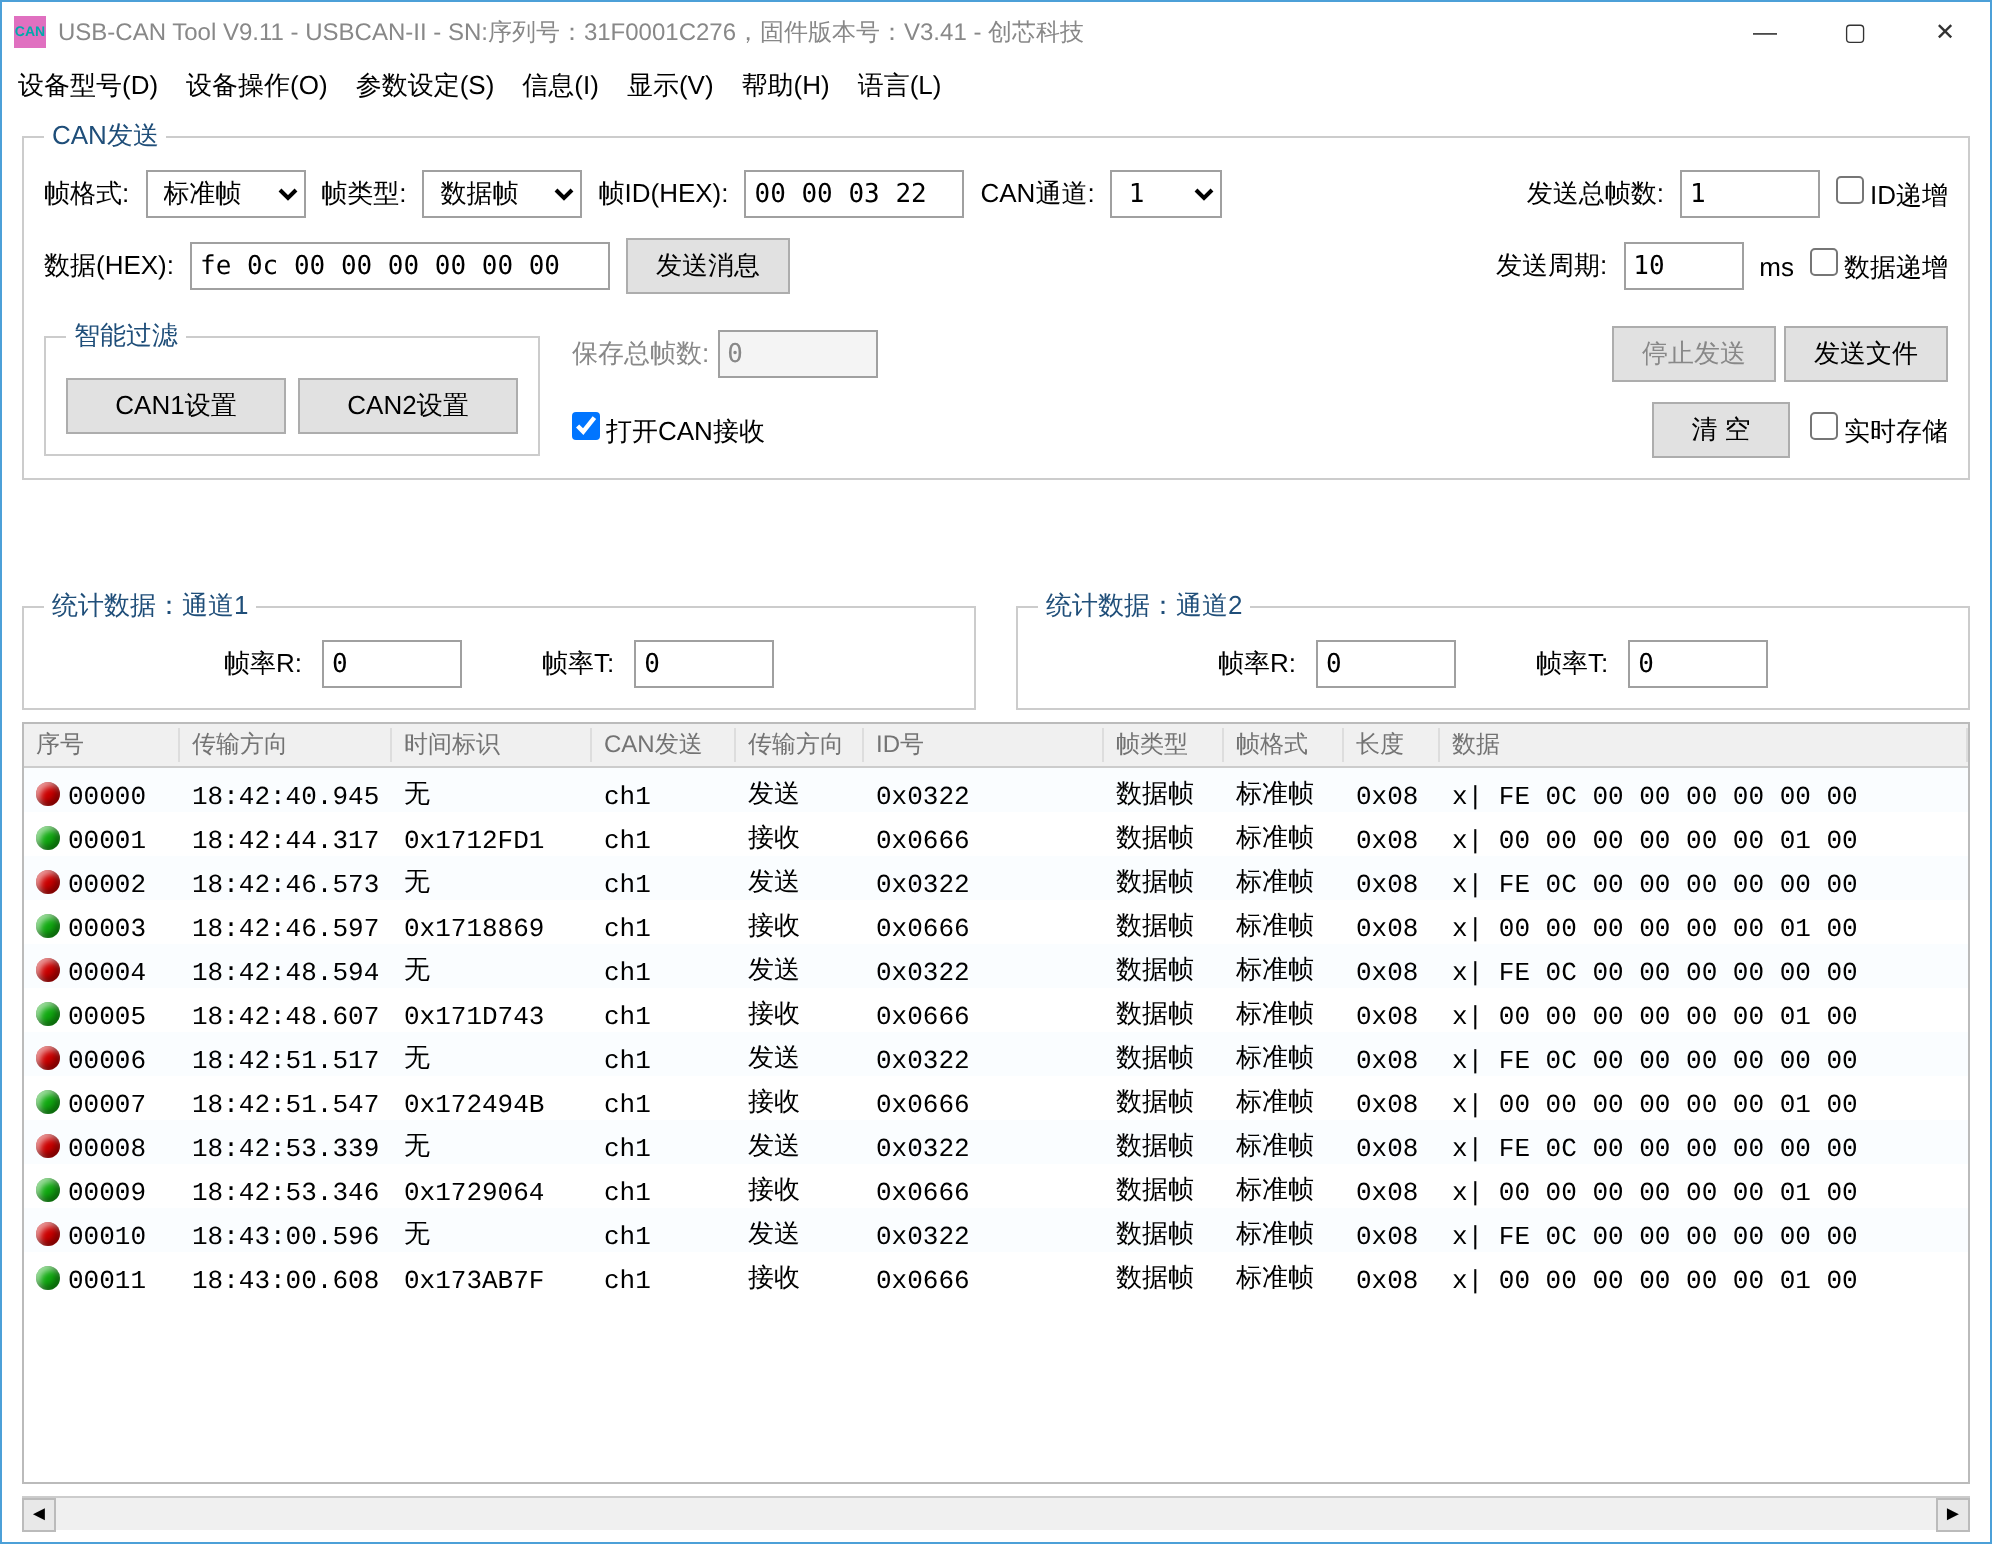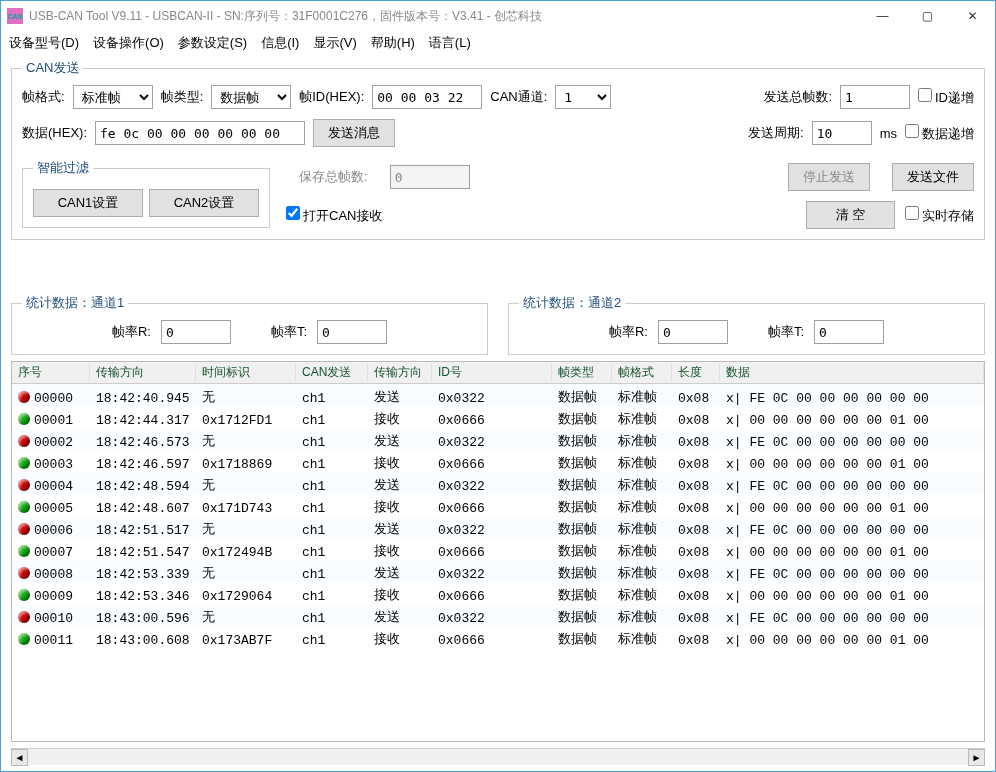--- a/index.html
+++ b/index.html
@@ -108,21 +108,21 @@
   .grid-header {
     display: flex;
     background: #f0f0f0;
     border-bottom: 1px solid #ccc;
     height: 22px;
     align-items: center;
   }
   .grid-header .cell {
     border-right: 1px solid #ddd;
     padding: 0 6px;
-    color:#14532d;
+    color:#737373;
     font-family: "Microsoft YaHei", sans-serif;
     font-size:12px;
     overflow:hidden;
     white-space:nowrap;
   }
   .grid-body { flex:1; overflow:auto; }
   .grid-row {
     display:flex;
     height: 22px;
     align-items:flex-end;
@@ -219,31 +219,31 @@
 
         <fieldset class="inner">
           <legend>智能过滤</legend>
           <div class="row" style="margin-top:6px;">
             <button class="btn" style="width:110px">CAN1设置</button>
             <button class="btn" style="width:110px">CAN2设置</button>
           </div>
         </fieldset>
 
         <div style="flex:1;display:flex;flex-direction:column;gap:10px;padding-top:4px;">
-          <div class="row" style="gap:22px;margin-left:13px;">
+          <div class="row" style="gap:4px;">
             <label class="lbl" style="color:#888">保存总帧数:</label>
             <input type="text" disabled="" style="width: 80px; background: rgb(244, 244, 244); color: rgb(136, 136, 136);" value="0">
             <div style="flex:1"></div>
             <button class="btn" disabled="">停止发送</button>
             <button class="btn">发送文件</button>
           </div>
           <div class="row" style="gap:10px;">
             <label class="lbl"><input type="checkbox" checked="" style=""><span>打开CAN接收</span></label>
             <div style="flex:1"></div>
-            <button class="btn" style="width:89px">清 空</button>
+            <button class="btn" style="width:69px">清 空</button>
             <label class="lbl"><input type="checkbox" style=""><span>实时存储</span></label>
           </div>
         </div>
       </div>
     </fieldset>
 
     <div class="stats-row">
       <fieldset class="stats">
         <legend>统计数据：通道1</legend>
         <div class="row">

